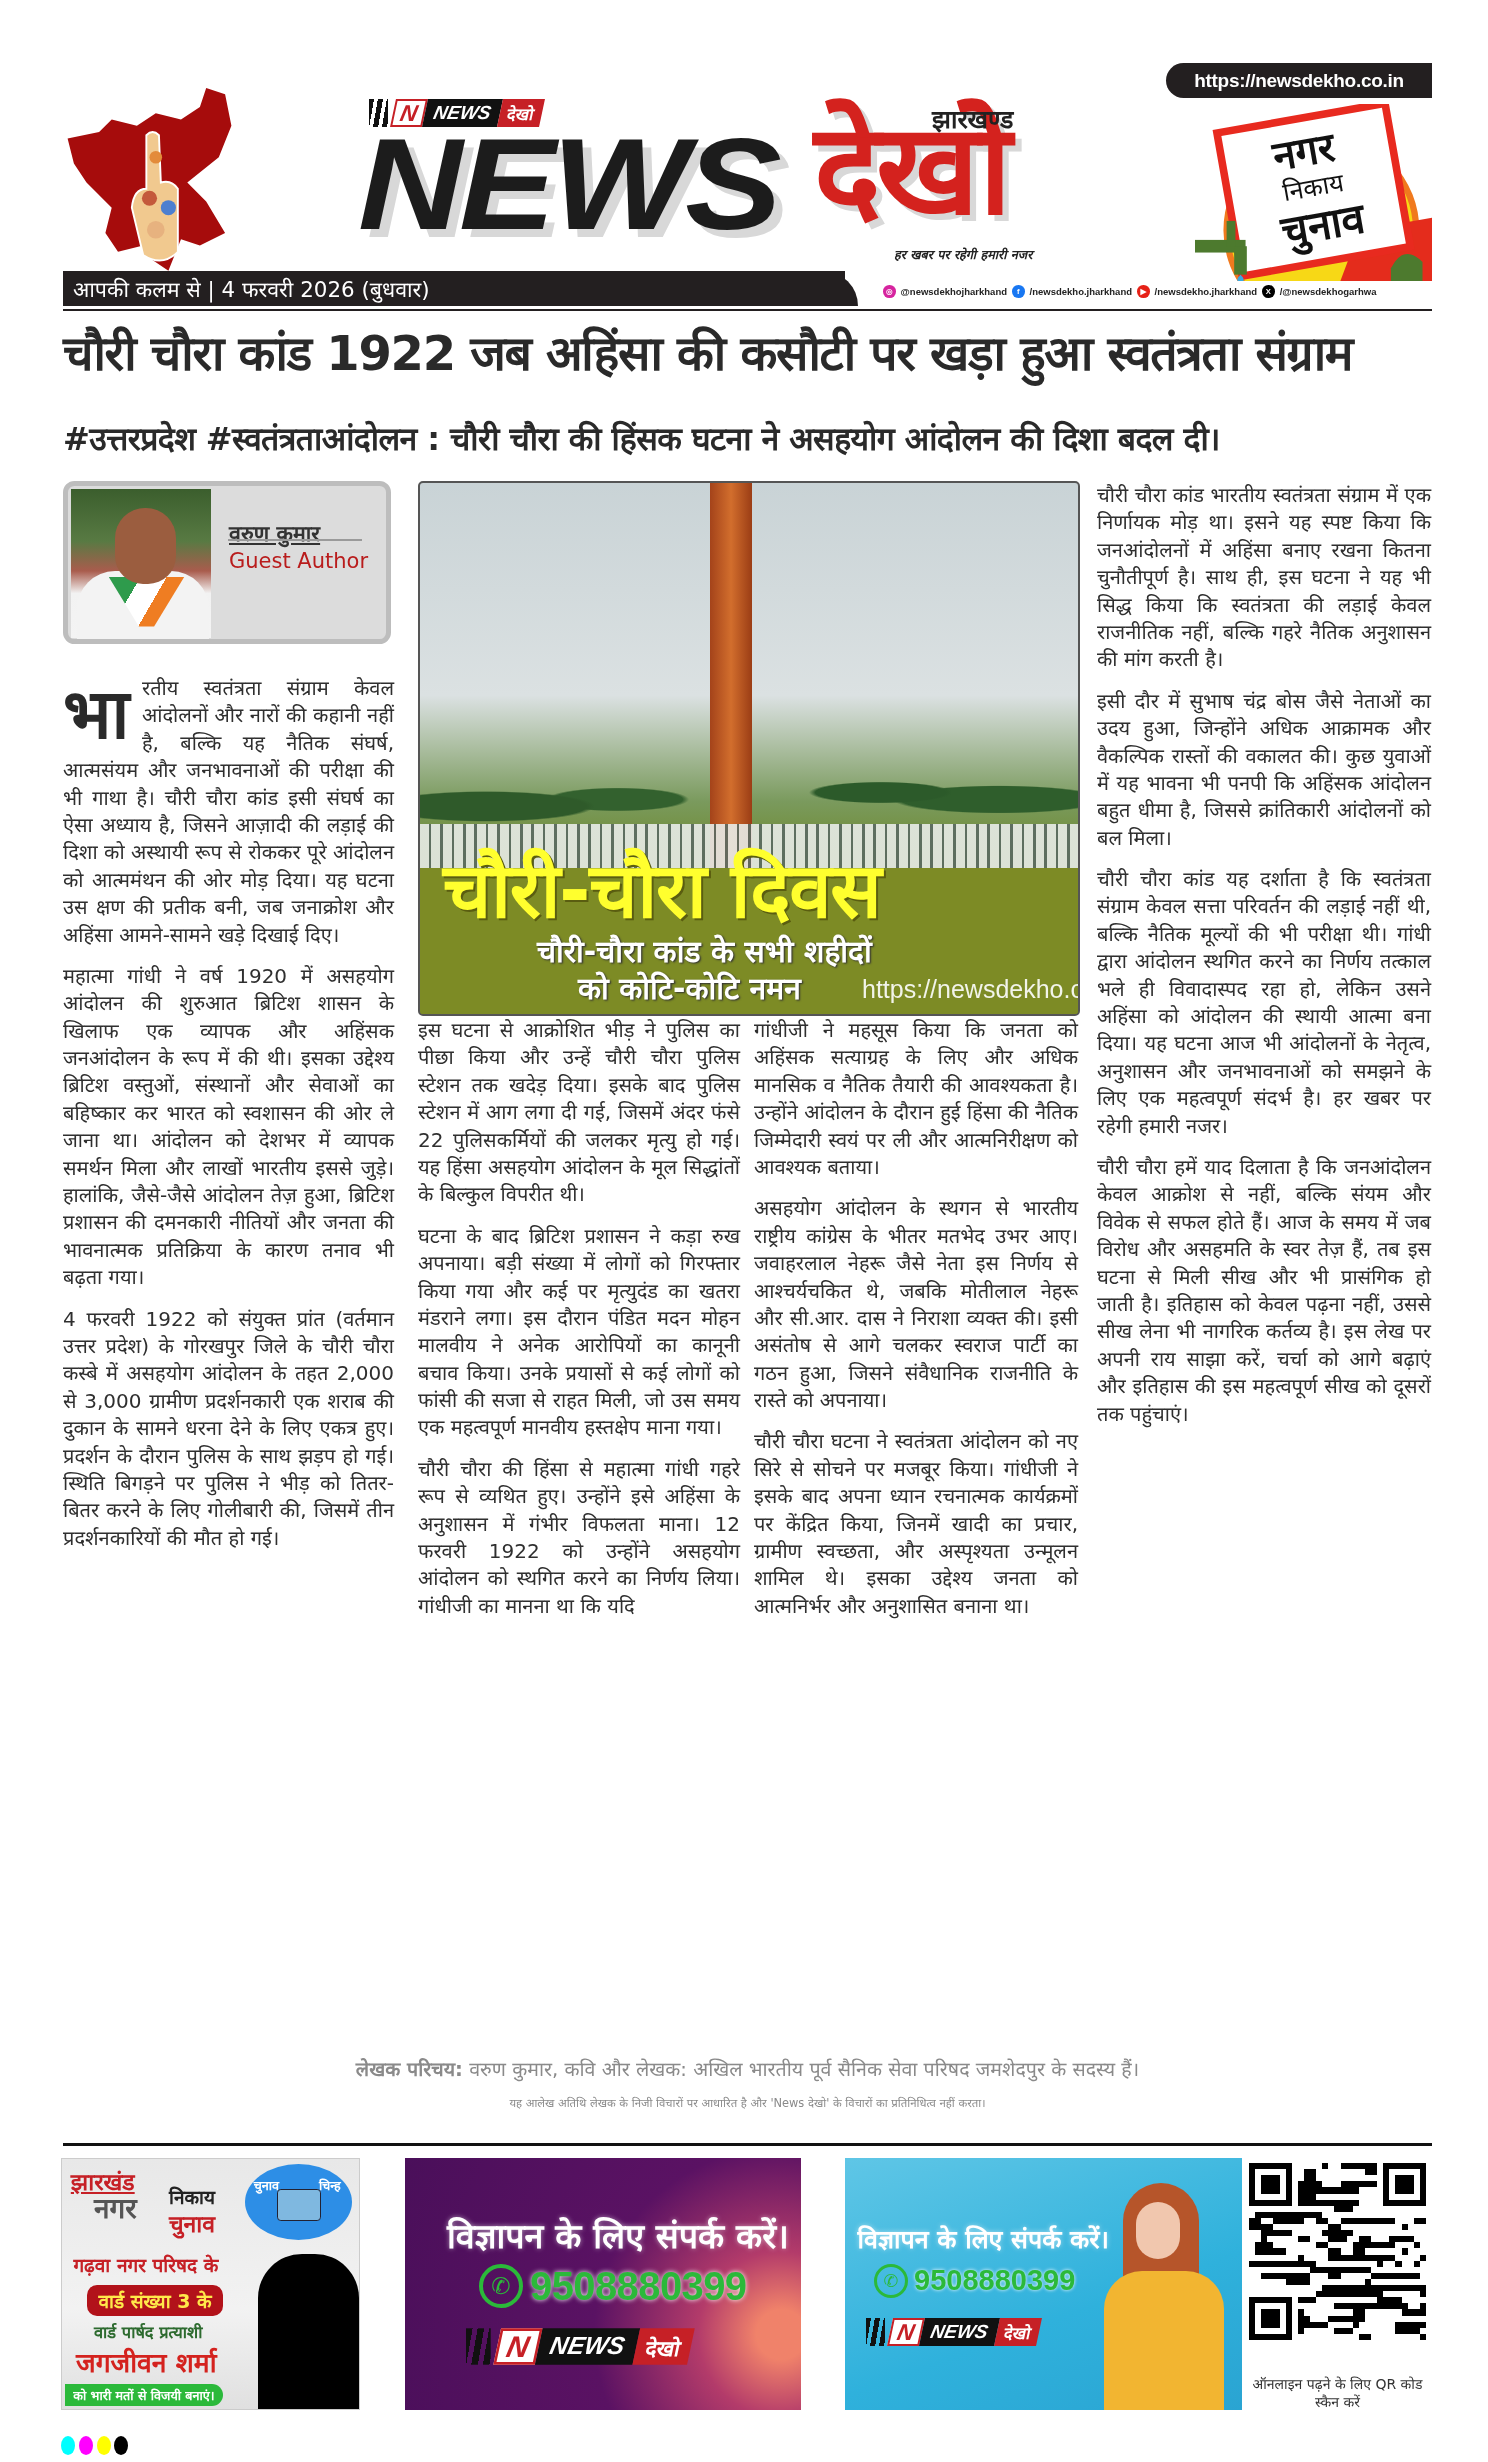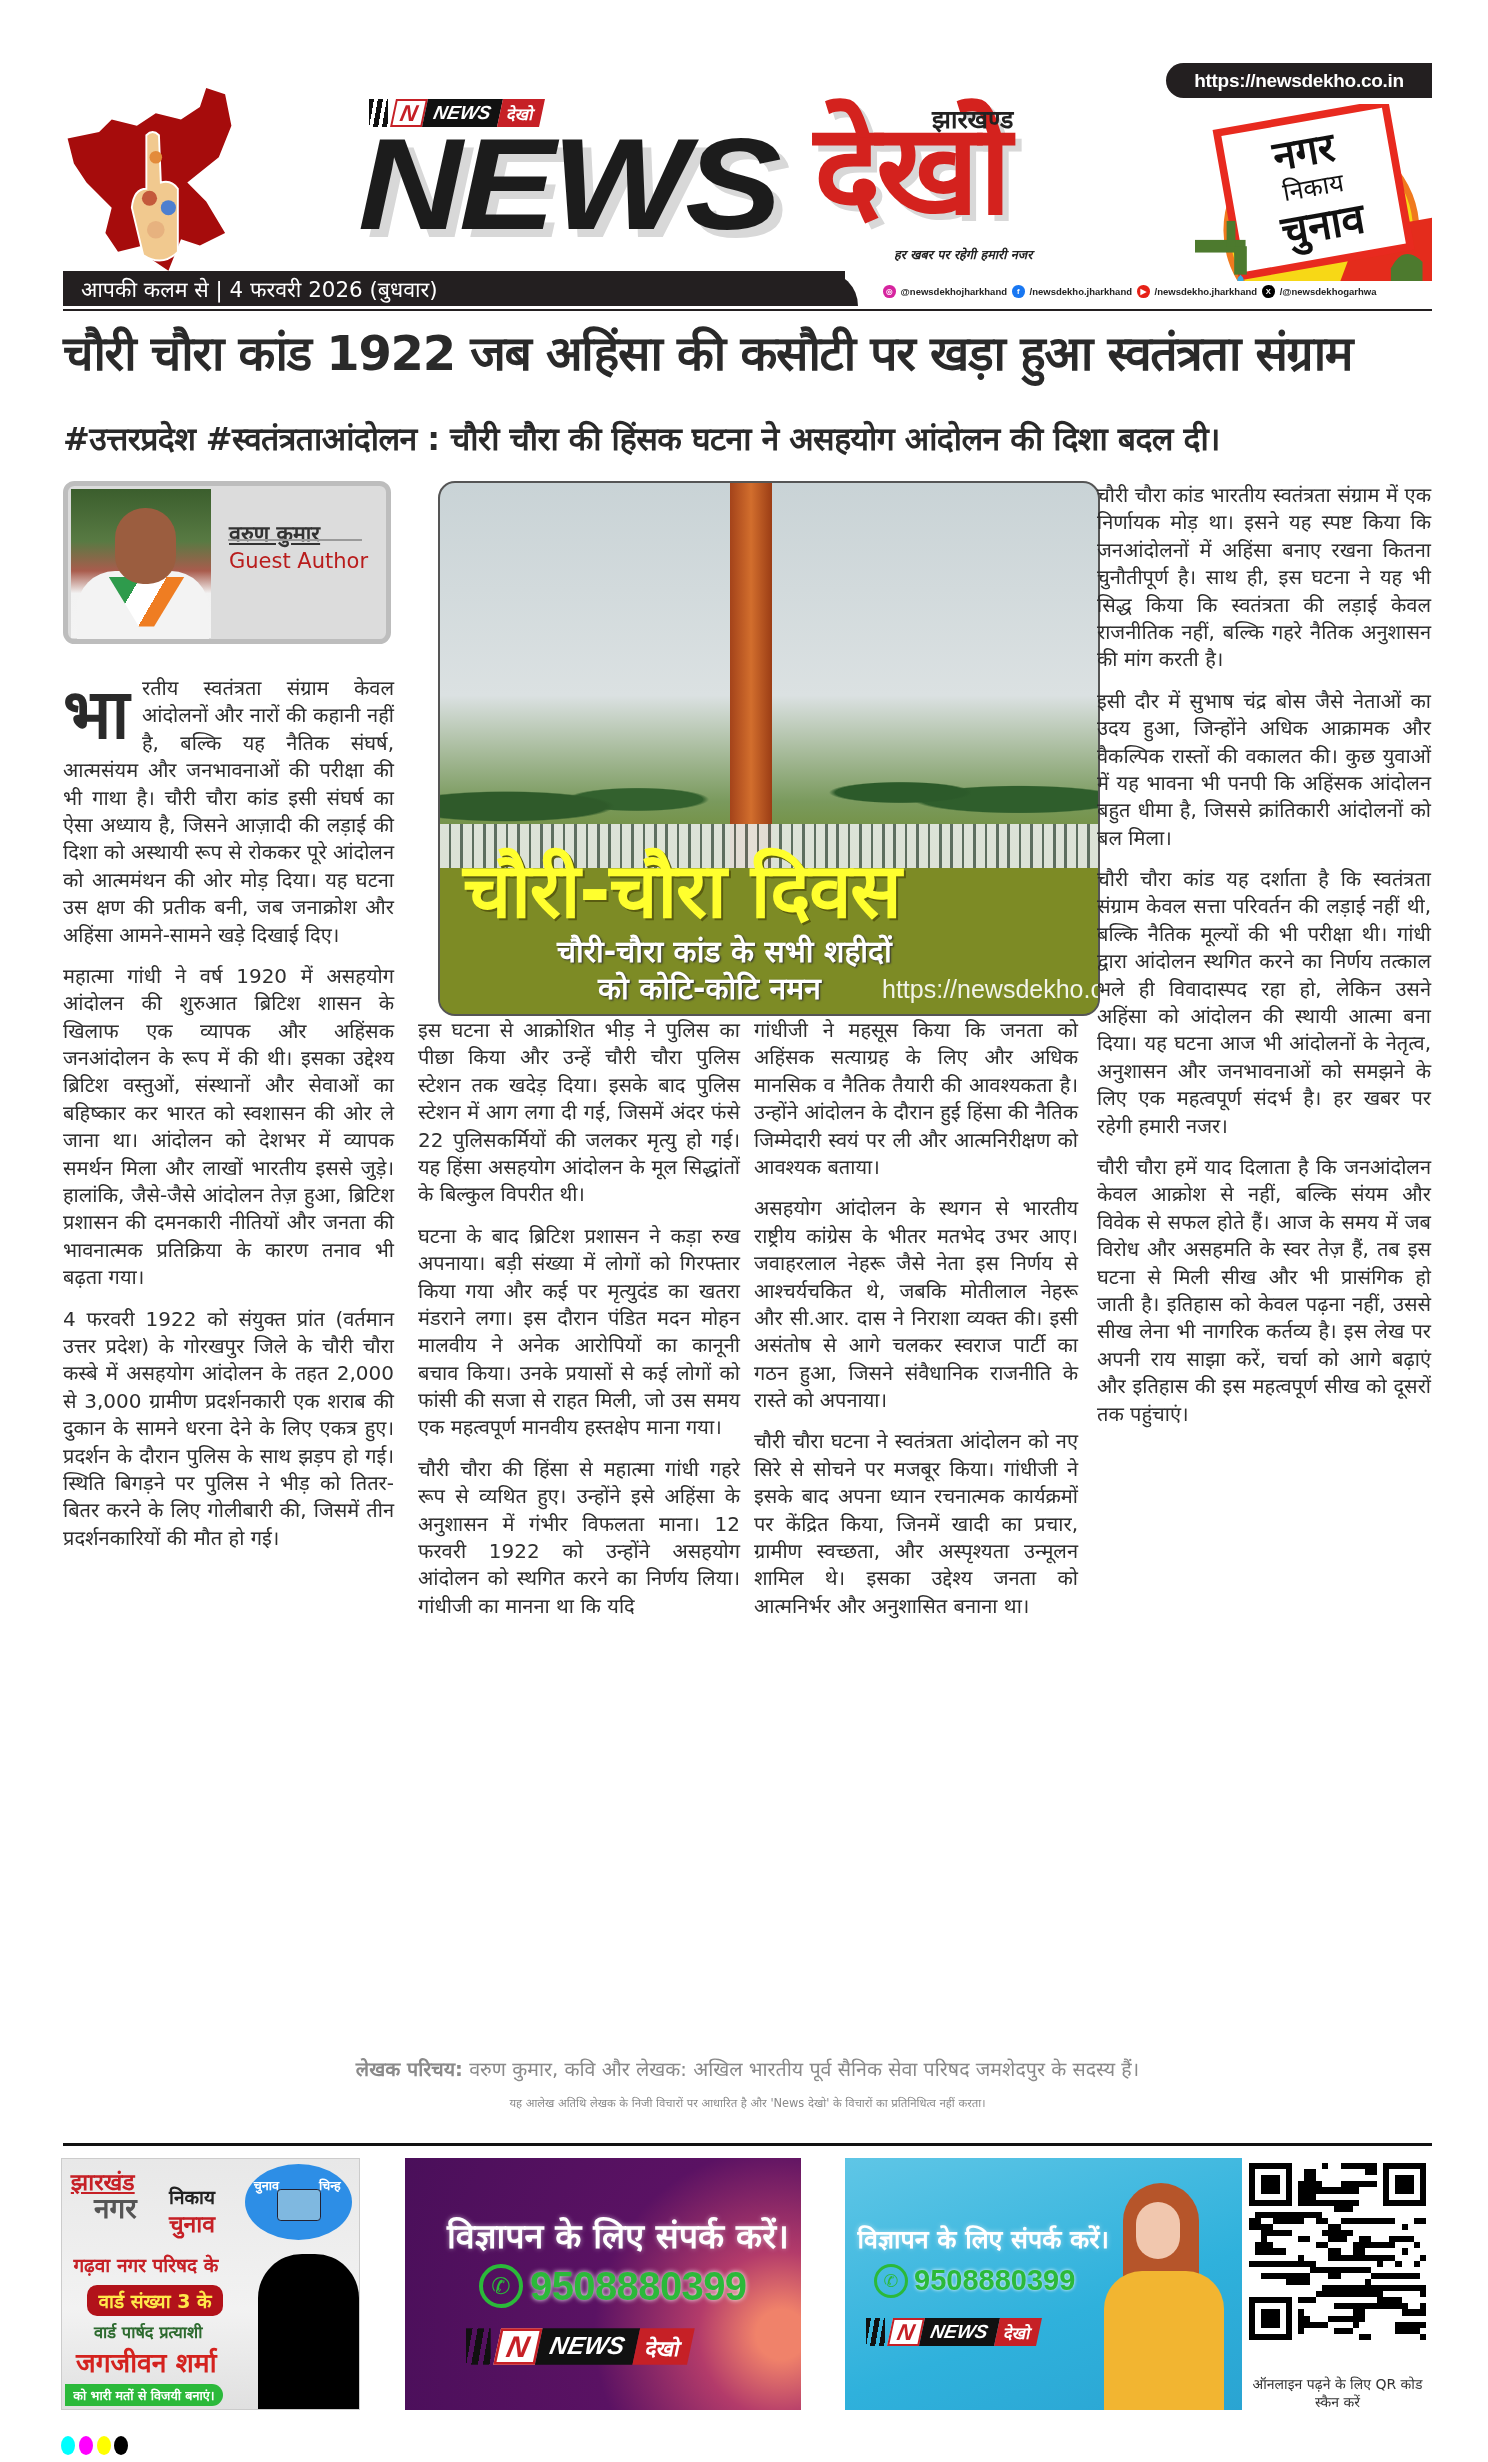--- a/index.html
+++ b/index.html
@@ -21,21 +21,21 @@
   .mini-brand .dekho-box { height: 28px; background: #c62026; color: #fff; font: bold 16.4px "DejaVu Sans", sans-serif;
     padding: 0 7.6px; display: flex; align-items: center; transform: skewX(-12deg); }
   .big-news { position: absolute; left: 358px; top: 119px; font: italic 900 145px "Liberation Sans", sans-serif;
     color: #1c1c1c; letter-spacing: -3.8px; line-height: 1; text-shadow: 8.8px 8.8px 0 #d8d8d8; transform: scaleY(0.9); transform-origin: top left; }
   .jharkhand { position: absolute; left: 896px; top: 101px; font: bold 25px "DejaVu Sans", sans-serif; color: #222; margin-left: 36px; }
   .big-dekho { position: absolute; left: 814px; top: 107px; font: bold 126px "DejaVu Sans", sans-serif; color: #d4221e;
     line-height: 1; text-shadow: 6.3px 6.3px 0 #d8d8d8; letter-spacing: -5px; }
   .tagline { position: absolute; left: 894px; top: 246px; font: italic bold 12.6px "DejaVu Sans", sans-serif; color: #222; }
   .election-badge { position: absolute; left: 1195px; top: 104px; width: 237px; height: 177px; }
   .dateline { position: absolute; left: 63px; top: 271px; width: 782px; height: 35px; background: #231f20;
-    border-radius: 0 0 0 0; color: #fff; font: 21.4px "DejaVu Sans", sans-serif; display: flex; align-items: center; padding-left: 18px; }
+    border-radius: 0 0 0 0; color: #fff; font: 21.4px "DejaVu Sans", sans-serif; display: flex; align-items: center; padding-left: 10px; }
   .dateline-cap { position: absolute; left: 782px; top: 271px; width: 76px; height: 35px; background: #231f20; border-radius: 0 38px 0 0; }
   .socials { position: absolute; left: 883px; top: 285px; display: flex; align-items: center; gap: 5px;
     font: bold 9.5px "Liberation Sans", sans-serif; color: #222; }
   .socials .ico { width: 12.6px; height: 12.6px; border-radius: 50%; color: #fff; font-size: 7.6px; display: inline-flex; align-items: center; justify-content: center; }
   .mast-rule { position: absolute; left: 63px; top: 309px; width: 1369px; height: 1.9px; background: #231f20; }
 
   
   .headline { position: absolute; left: 63px; top: 325px; width: 1369px; font: bold 48px "DejaVu Sans", sans-serif;
     color: #2a2a2a; letter-spacing: -1.3px; line-height: 1.2; }
   .subhead { position: absolute; left: 63px; top: 416px; width: 1369px; font: bold 32px "DejaVu Sans", sans-serif; color: #2a2a2a; letter-spacing: -0.6px; }
@@ -47,22 +47,22 @@
     background: linear-gradient(180deg, #3b5e2d 0%, #587a43 35%, #a95c4d 55%, #f2f2f2 70%, #f4f4f4 100%); }
   .author-photo .face { position: absolute; left: 44px; top: 19px; width: 61px; height: 76px; border-radius: 30px 30px 28px 28px; background: #9b5d3f; }
   .author-photo .shirt { position: absolute; left: 6.3px; top: 82px; width: 132px; height: 69px; background: #f3f3f3; border-radius: 38px 38px 0 0; }
   .author-photo .scarf { position: absolute; left: 38px; top: 88px; width: 76px; height: 50px;
     background: linear-gradient(120deg, #2e9b4c 0 30%, #ffffff 30% 55%, #ef7d22 55% 100%); clip-path: polygon(0 0, 100% 0, 60% 100%, 40% 100%); }
   .author-name { position: absolute; left: 161px; top: 32px; font: bold 21.4px "DejaVu Sans", sans-serif; color: #333; text-decoration: underline; }
   .author-line { position: absolute; left: 160px; top: 53px; width: 134px; height: 1.9px; background: #9a9a9a; }
   .author-role { position: absolute; left: 161px; top: 63px; font: 21px "DejaVu Sans", sans-serif; color: #b91c1c; }
 
   
-  .feature { position: absolute; left: 438px; top: 481px; width: 662px; height: 535px; border: 2.5px solid #555;
-    border-radius: 17px; overflow: hidden; background: linear-gradient(180deg, #c9d3d6 0%, #dbe1e2 40%, #7a9a5d 60%, #6f8a30 70%, #7a8b24 100%); }
+  .feature { position: absolute; left: 418px; top: 481px; width: 662px; height: 535px; border: 2.5px solid #555;
+    border-radius: 5px; overflow: hidden; background: linear-gradient(180deg, #c9d3d6 0%, #dbe1e2 40%, #7a9a5d 60%, #6f8a30 70%, #7a8b24 100%); }
   .feature .tower { position: absolute; left: 290px; top: 0; width: 42px; height: 391px;
     background: linear-gradient(90deg, #a4431a, #d26e2d 50%, #9b3d15); }
   .feature .trees { position: absolute; left: 0; top: 240px; width: 100%; height: 139px;
     background: radial-gradient(ellipse at 10% 60%, #2f5a2a 0 12%, transparent 13%),
                 radial-gradient(ellipse at 30% 55%, #33612e 0 10%, transparent 11%),
                 radial-gradient(ellipse at 70% 50%, #2c5a2a 0 10%, transparent 11%),
                 radial-gradient(ellipse at 88% 55%, #2f5e2c 0 12%, transparent 13%); }
   .feature .fence { position: absolute; left: 0; top: 341px; width: 100%; height: 50px;
     background: repeating-linear-gradient(90deg, #e8ece8 0 8.8px, #5b6b63 8.8px 11.4px); opacity: 0.9; }
   .feature .ground { position: absolute; left: 0; top: 385px; width: 100%; height: 151px; background: #7d8b25; }

